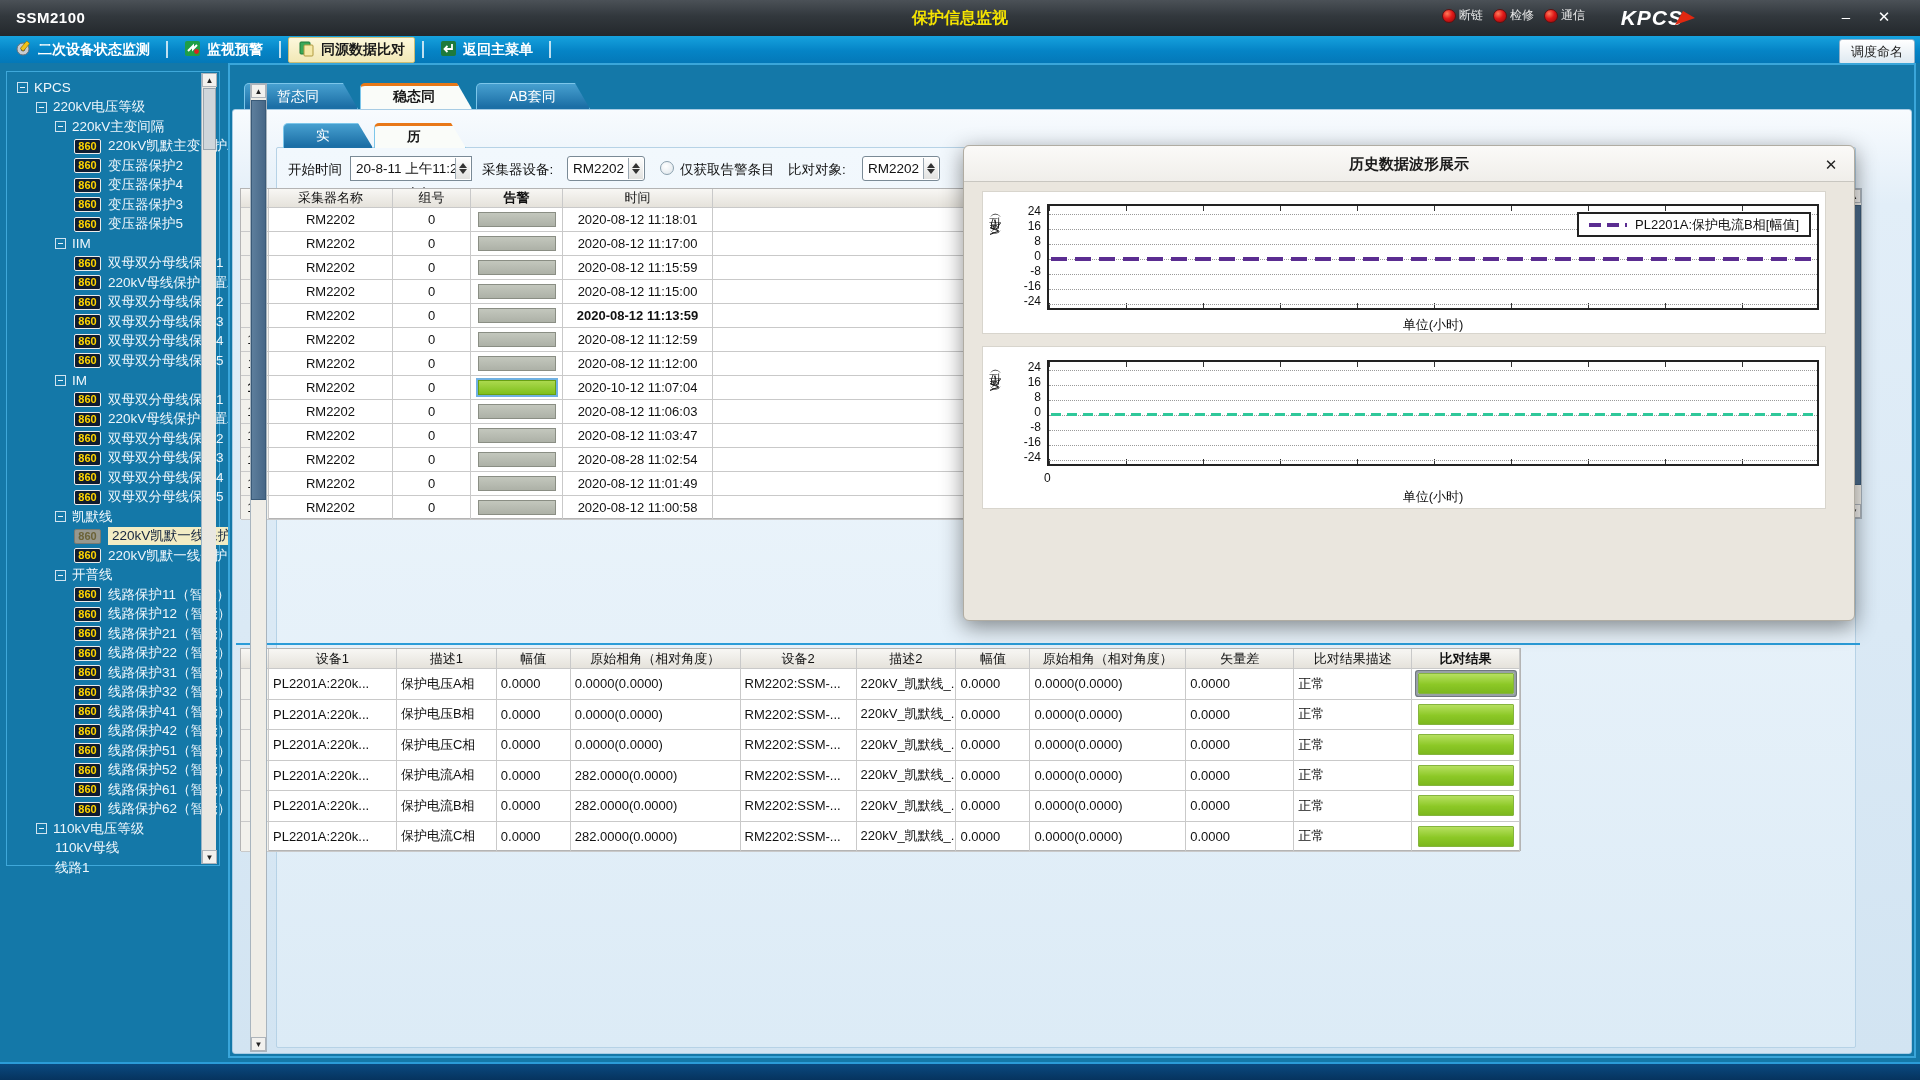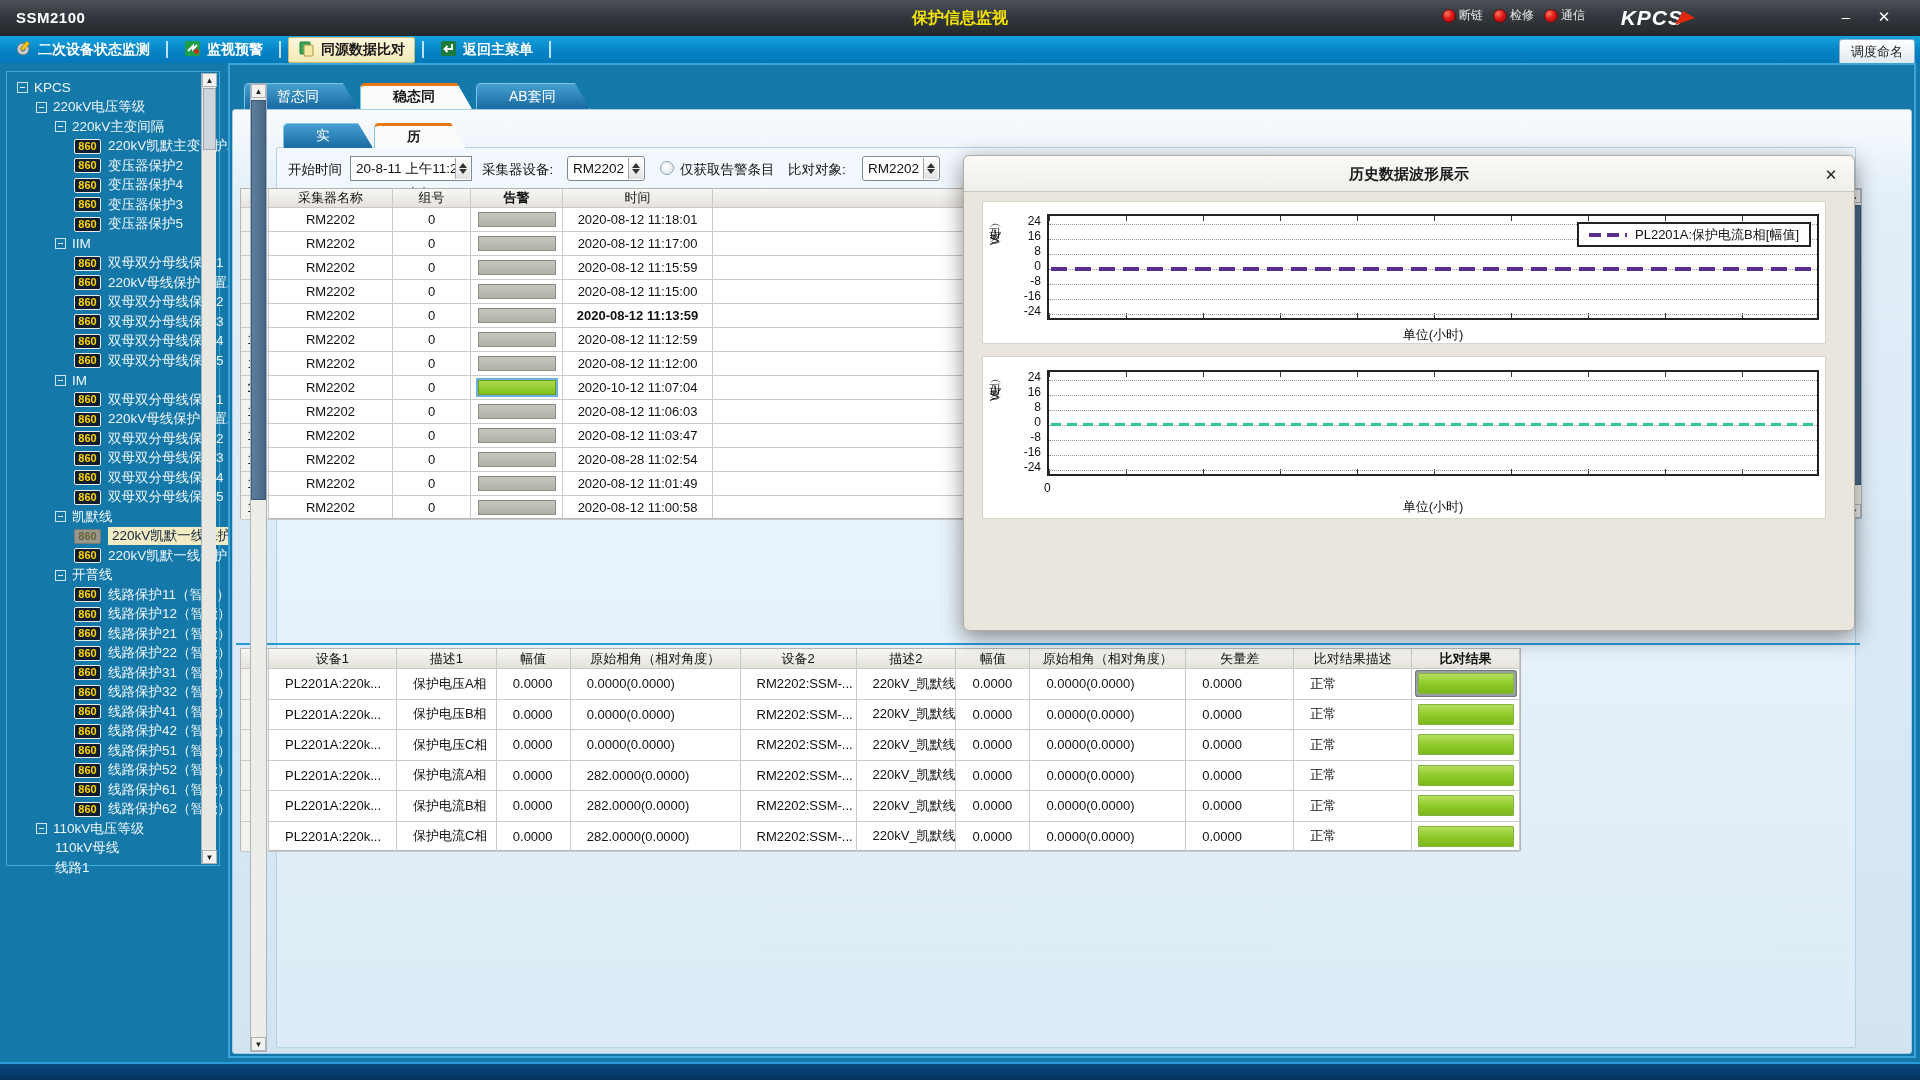--- a/index.html
+++ b/index.html
@@ -75,35 +75,35 @@
   .spin .up { border-bottom:5px solid #333; } .spin .dn { border-top:5px solid #333; }
   .radio { width:14px; height:14px; border-radius:50%; border:1px solid #8ba0ae; background:radial-gradient(circle at 40% 35%, #fff, #dce4ea); }
   .query-btn { width:110px; height:26px; font-size:13.5px; color:#1a1a1a; text-align:center; line-height:24px;
     background:linear-gradient(180deg,#fefefe,#dfe5ea 50%,#d3dade); border:1px solid #8fa4b2; border-radius:4px; }
 
   
   .grid { background:#fff; border:1px solid #b4b4b4; }
   .grid-row { display:flex; }
   .gcell { border-right:1px solid #c9c9c9; border-bottom:1px solid #c9c9c9; font-size:13px; color:#111;
     display:flex; align-items:center; justify-content:center; overflow:hidden; white-space:nowrap; }
-  .gcell.left { justify-content:flex-start; padding-left:16px; }
+  .gcell.left { justify-content:flex-start; padding-left:4px; }
   .ghead .gcell { background:linear-gradient(180deg,#f8f7f4,#e5e2db); font-size:13px; }
   .rownum { background:#f2f1ec; }
   .alarm-bar { width:78px; height:15px; background:linear-gradient(180deg,#c3c7bd,#adb1a7); border:1px solid #8a8e84; }
   .alarm-bar.green { background:linear-gradient(180deg,#abd94e,#7fc01c); border:1px solid #68a012; box-shadow:0 0 0 2px #6fb0e2; }
   .result-bar { width:96px; height:21px; background:linear-gradient(180deg,#b6e060,#8cc826 55%,#7cb81e); border:1px solid #85b43e; border-radius:1px; }
   .result-bar.selected { box-shadow:0 0 0 2px #98a0a6, 0 0 0 3px #70787e; }
 
   .mid-scroll { left:1846px; top:188px; width:16px; height:331px; background:#efede7; border:1px solid #a8b4be; }
   .mid-thumb { position:absolute; left:0; top:16px; width:14px; height:280px; background:linear-gradient(90deg,#5d7e9c,#476787); border:1px solid #3a5a78; }
   .hsep { left:236px; top:643px; width:1624px; height:2px; background:#2b9cd8; }
 
   
   .dialog { left:963px; top:145px; width:892px; height:476px; background:#eae6de; border:1px solid #b0aca2;
-    border-radius:6px; box-shadow:0 6px 22px rgba(0,0,0,.45); z-index:40;margin-top:10px; }
+    border-radius:6px; box-shadow:0 6px 22px rgba(0,0,0,.45); z-index:40; }
   .dialog-titlebar { left:0; top:0; width:100%; height:36px; background:linear-gradient(180deg,#fbfaf8,#f0eeea);
     border-bottom:1px solid #cscsc8; border-bottom:1px solid #c8c6c0; border-radius:6px 6px 0 0; }
   .dialog-title { width:100%; text-align:center; font-size:15px; font-weight:bold; color:#1a1a1a; line-height:36px; }
   .dialog-close { right:12px; top:8px; width:22px; height:22px; font-size:15px; font-weight:bold; color:#222; text-align:center; line-height:22px; }
   .chart-panel { background:#fff; border:1px solid #d8d5cd; }
   .plot { position:absolute; border:2px solid #222; }
   .gridline { position:absolute; left:0; right:0; border-top:1px dotted #9a9a9a; }
   .ytick { position:absolute; font-size:12px; color:#111; width:30px; text-align:right; }
   .ylabel { position:absolute; font-size:12px; color:#111; writing-mode:vertical-rl; transform:rotate(180deg); letter-spacing:2px; }
   .xlabel { position:absolute; font-size:13px; color:#111; text-align:center; }

